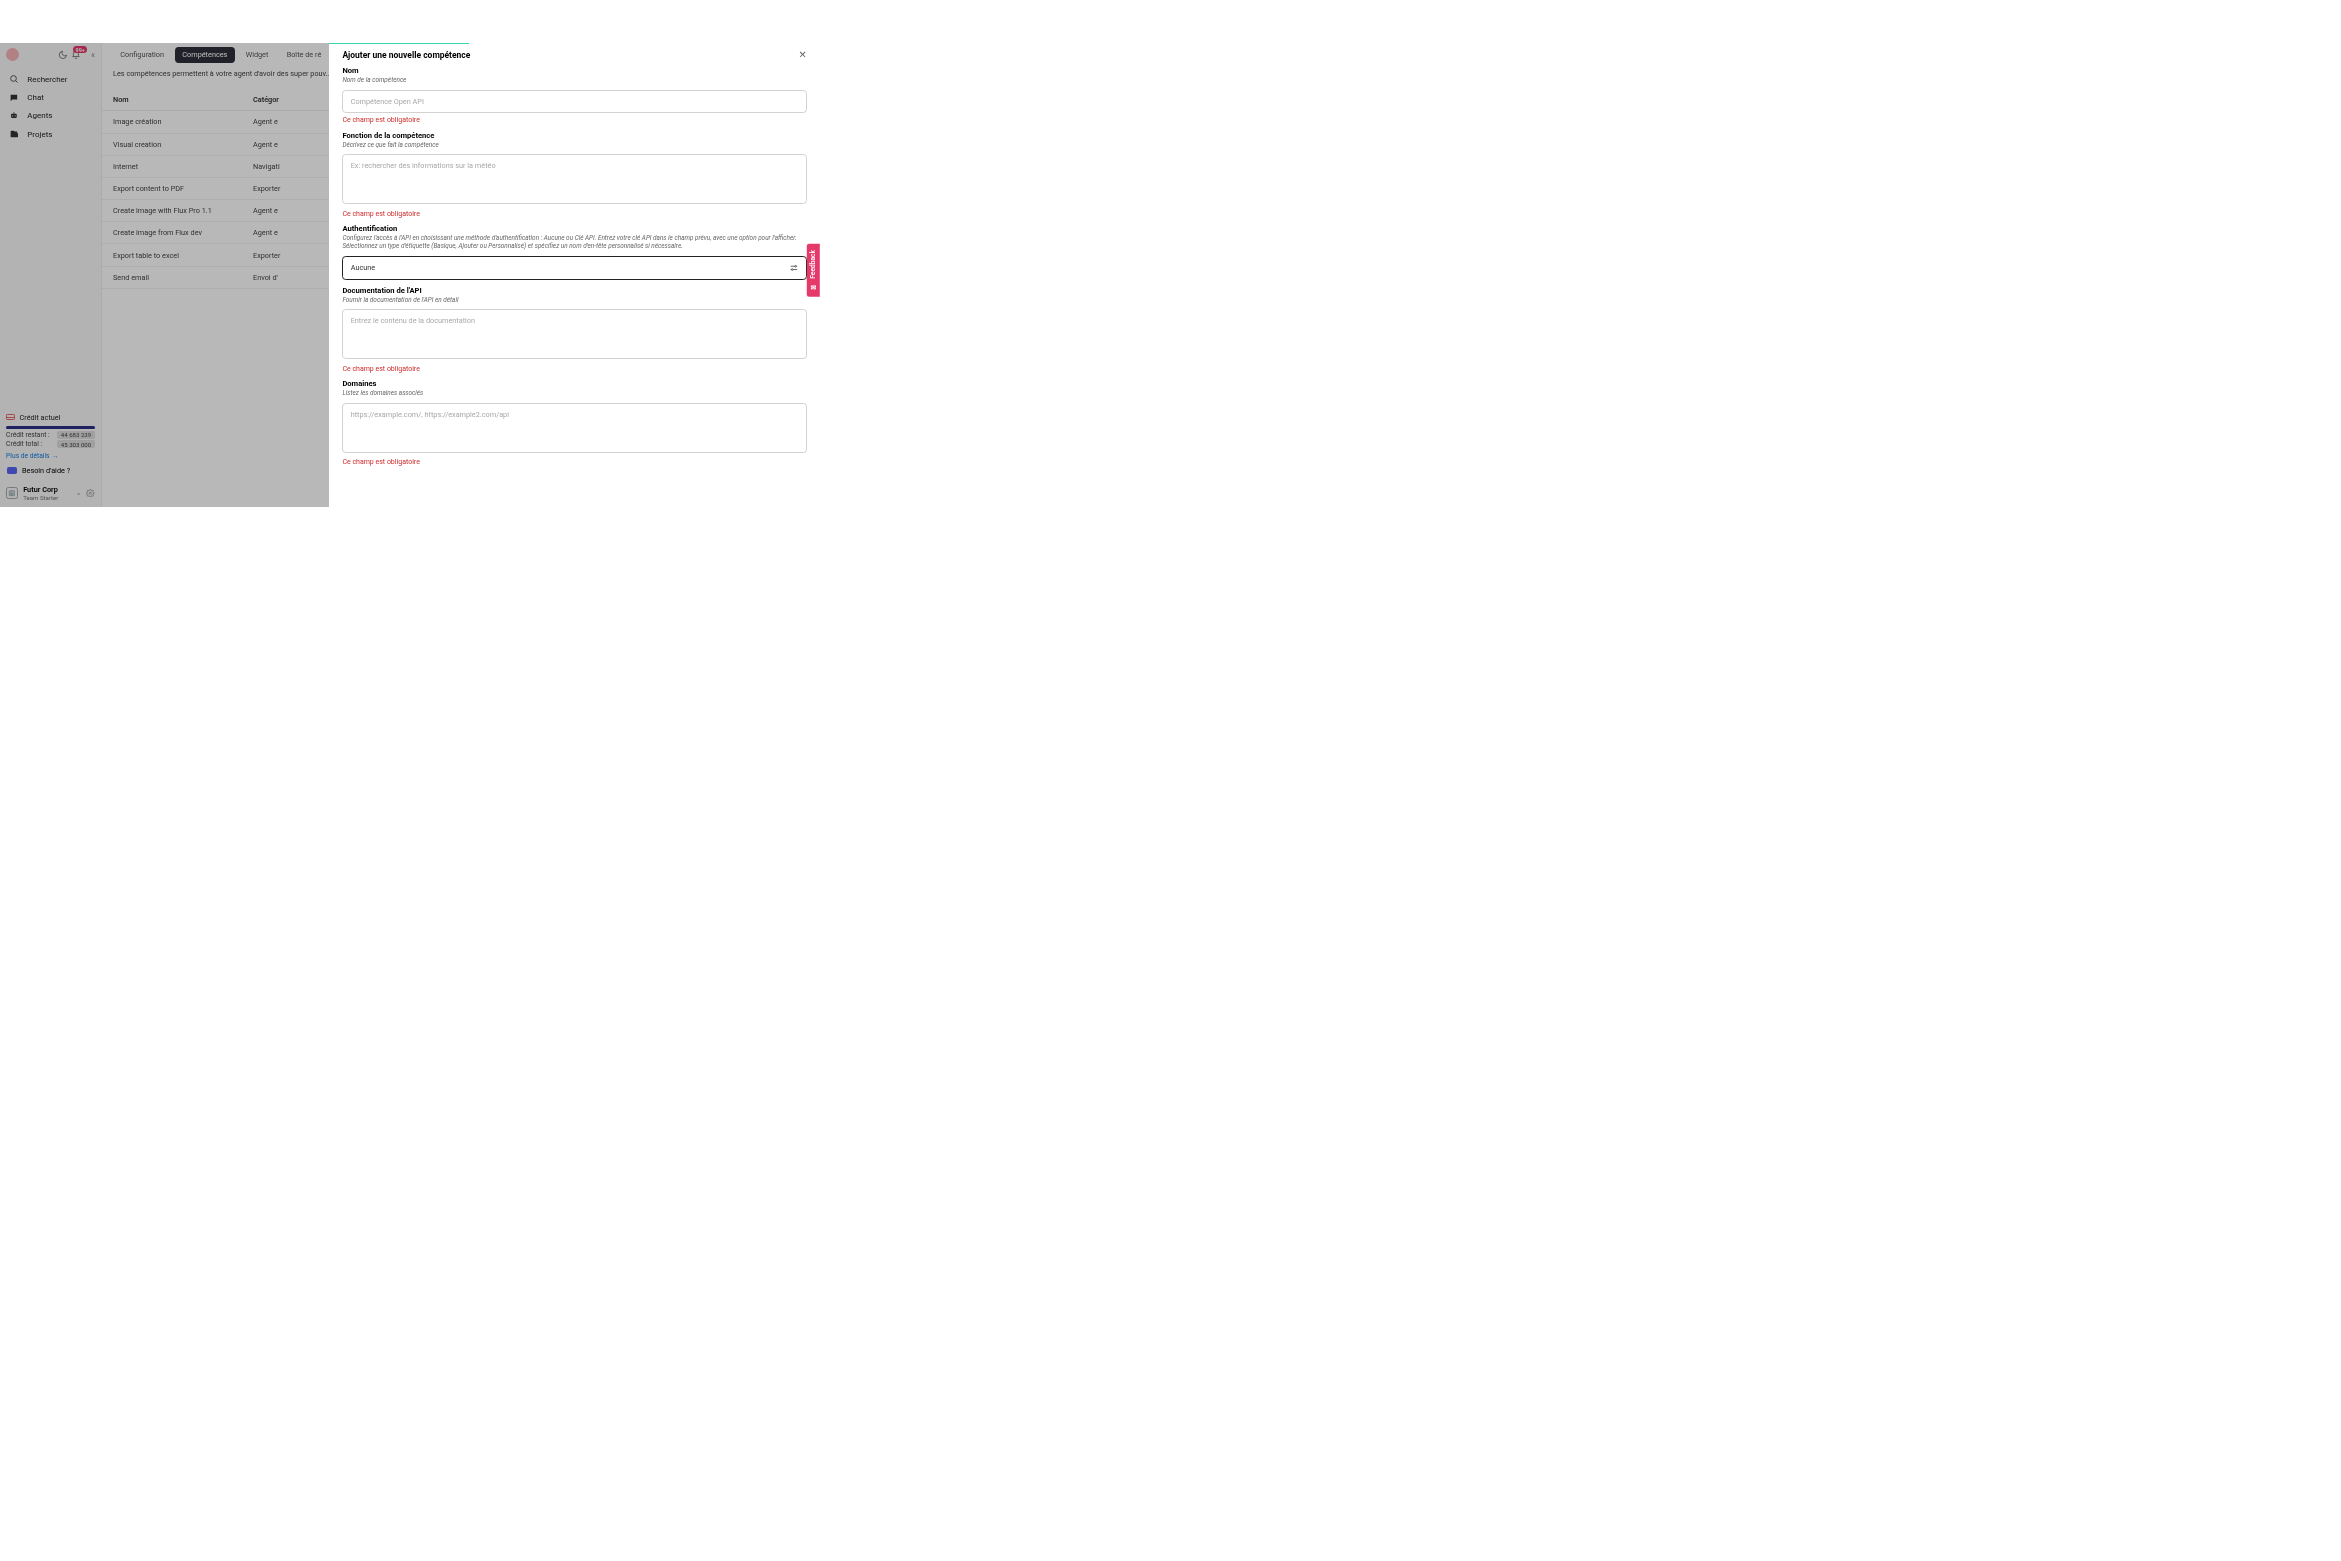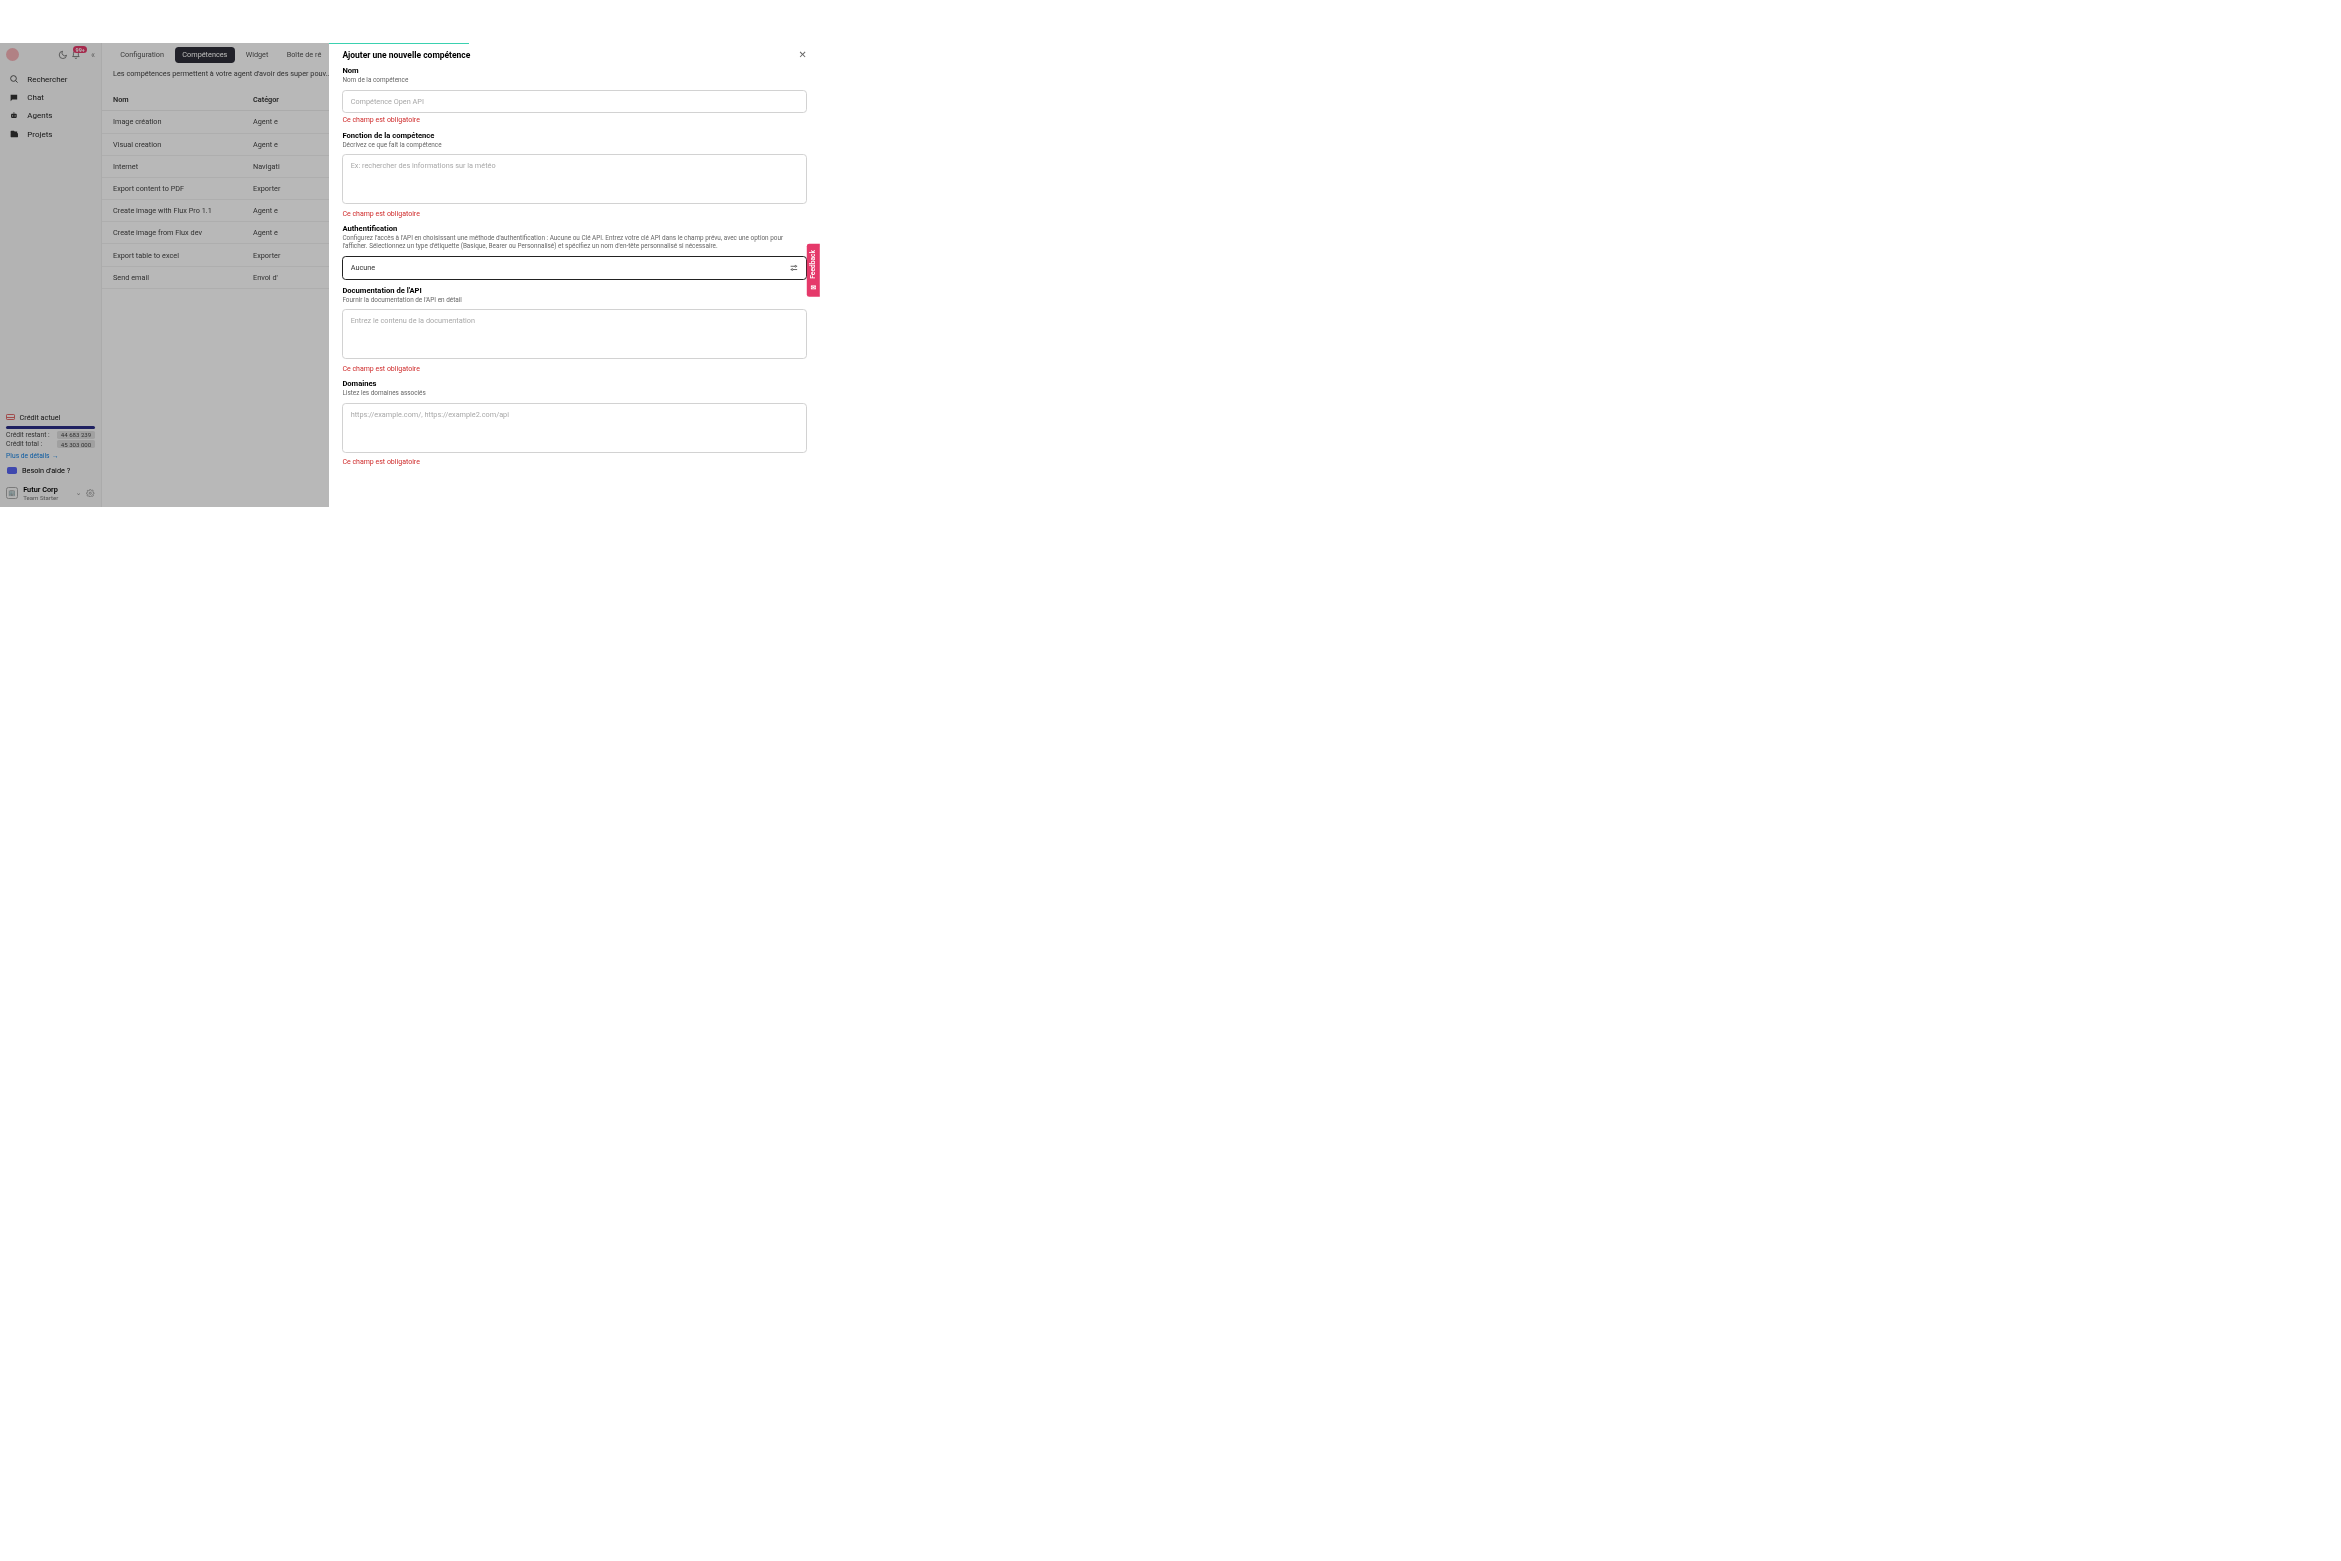--- a/index.html
+++ b/index.html
@@ -60,21 +60,21 @@
 
 
 .panel { position:absolute; left:329px; top:43px; right:0; height:464px; background:#fff; display:flex; flex-direction:column; }
 .panel-accent { height:1.2px; width:140px; background:#3ad1b0; }
 .panel-head { display:flex; align-items:center; padding: 4.9px 13.4px 2.4px; }
 .panel-title { font-size:8.5px; font-weight:700; }
 .close-x { margin-left:auto; color:#666; cursor:pointer; font-size:9.8px; }
 .panel-body { padding: 3.7px 13.4px 0; overflow:auto; flex:1; }
 .field { margin-bottom: 6.1px; }
 .field-label { font-size:7.6px; font-weight:700; }
-.field-help { font-size:6.4px; color:#666; margin-top:1.2px; line-height:1.3; }
+.field-help { font-size:6.4px; color:#666; margin-top:1.2px; line-height:1.3;font-style:italic; }
 .input, .textarea, .select { width:100%; border:0.6px solid #d2d2d2; border-radius:3.7px; padding:6.1px 7.3px; font-size:7.3px; color:#333; margin-top:4.9px; background:#fff; font-family:inherit; }
 .textarea { resize:none; }
 .select { display:flex; align-items:center; justify-content:space-between; cursor:pointer; border:0.9px solid #222; }
 .err { color:#cf2b2b; font-size:7px; margin-top:3.7px; }
 .select-ico { font-size:8px; color:#444; }
 .panel-foot { padding: 6.1px 13.4px 8.5px; display:flex; justify-content:flex-end; }
 .save-btn { background:#e8e8ea; color:#777; border:none; border-radius:3.7px; padding:4.9px 9.8px; font-size:7.3px; cursor:pointer; }
 
 
 .feedback { position:absolute; right:0; top:244px; background:#e5396a; color:#fff; writing-mode:vertical-rl; transform:rotate(180deg); padding:6.1px 2.4px; font-size:6.7px; font-weight:600; border-radius:0 2.4px 2.4px 0; cursor:pointer; display:flex; align-items:center; gap:3.7px; }
@@ -256,21 +256,21 @@
 
     <div class="field">
       <div class="field-label">Fonction de la compétence</div>
       <div class="field-help">Décrivez ce que fait la compétence</div>
       <textarea class="textarea" rows="4" placeholder="Ex: rechercher des informations sur la météo" style=""></textarea>
       <div class="err">Ce champ est obligatoire</div>
     </div>
 
     <div class="field">
       <div class="field-label">Authentification</div>
-      <div class="field-help">Configurez l'accès à l'API en choisissant une méthode d'authentification : Aucune ou Clé API. Entrez votre clé API dans le champ prévu, avec une option pour l'afficher. Sélectionnez un type d'étiquette (Basique, Bearer ou Personnalisé) et spécifiez un nom d'en-tête personnalisé si nécessaire.</div>
+      <div class="field-help">Configurez l'accès à l'API en choisissant une méthode d'authentification : Aucune ou Clé API. Entrez votre clé API dans le champ prévu, avec une option pour l'afficher. Sélectionnez un type d'étiquette (Basique, Ajouter ou Personnalisé) et spécifiez un nom d'en-tête personnalisé si nécessaire.</div>
       <div class="select">
         <span>Aucune</span>
         <span class="select-ico">
           <svg width="9.8" height="9.8" viewBox="0 0 24 24" fill="none" stroke="currentColor" stroke-width="2">
               <path d="M4 8h10M18 8h2M4 16h2M10 16h10"></path>
               <circle cx="16" cy="8" r="2"></circle>
               <circle cx="8" cy="16" r="2"></circle>
             </svg>
         </span>
       </div>

